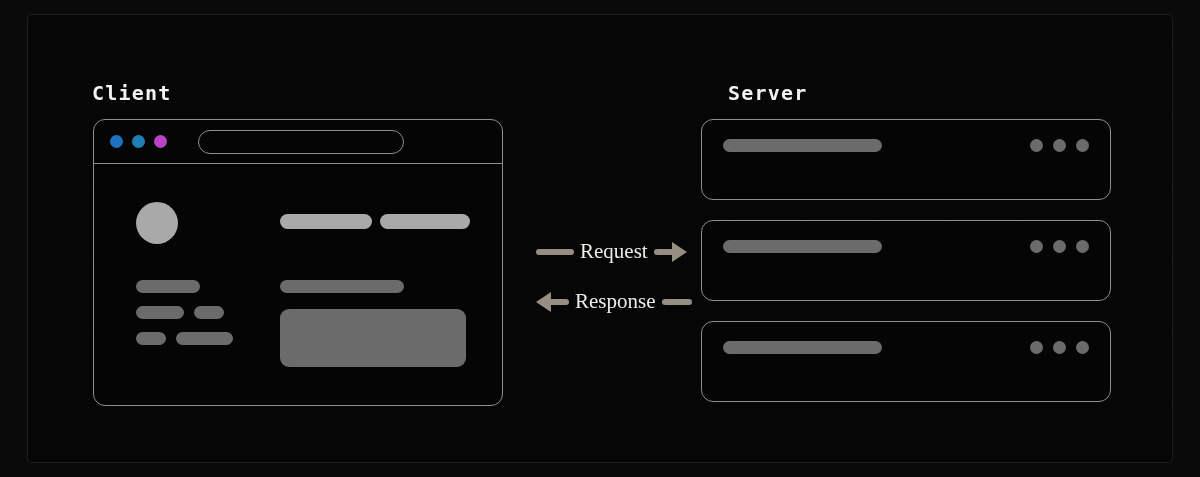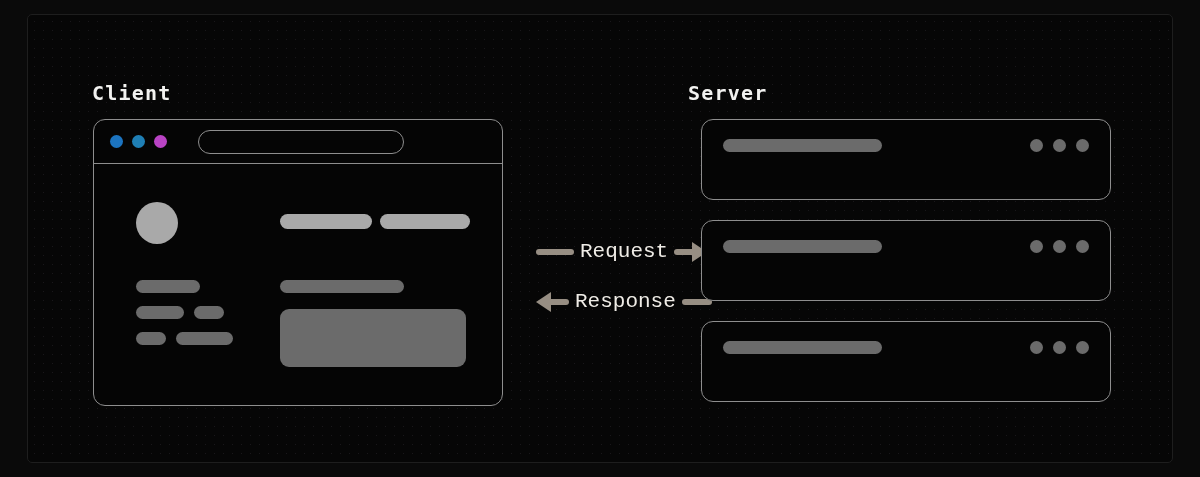--- a/index.html
+++ b/index.html
@@ -41,21 +41,21 @@
   .section-label {
     position: absolute;
     font-family: "DejaVu Sans Mono", "Liberation Mono", monospace;
     font-size: 20px;
     font-weight: 700;
     letter-spacing: 1.2px;
     color: #f2f2f0;
     white-space: nowrap;
   }
   #client-label { left: 64px; top: 66px; }
-  #server-label { left: 660px; top: 66px; text-align: right; }
+  #server-label { left: 700px; top: 66px; text-align: right; }
 
   
   #browser {
     position: absolute;
     left: 65px;
     top: 104px;
     width: 410px;
     height: 287px;
     box-sizing: border-box;
     border: 1.4px solid #8e8e8e;
@@ -180,21 +180,21 @@
   .flow-row {
     position: absolute;
     display: flex;
     align-items: center;
     white-space: nowrap;
   }
   #flow-request  { left: 508px; top: 226px; }
   #flow-response { left: 508px; top: 276px; }
 
   .flow-label {
-    font-family: Liberation Mono, monospace;
+    font-family: Liberation Serif, serif;
     font-size: 21px;
     font-weight: 400;
     color: #efece6;
     padding: 0 6px;
     line-height: 1;
   }
   .line {
     height: 6px;
     background: #978e83;
     border-radius: 3px;

